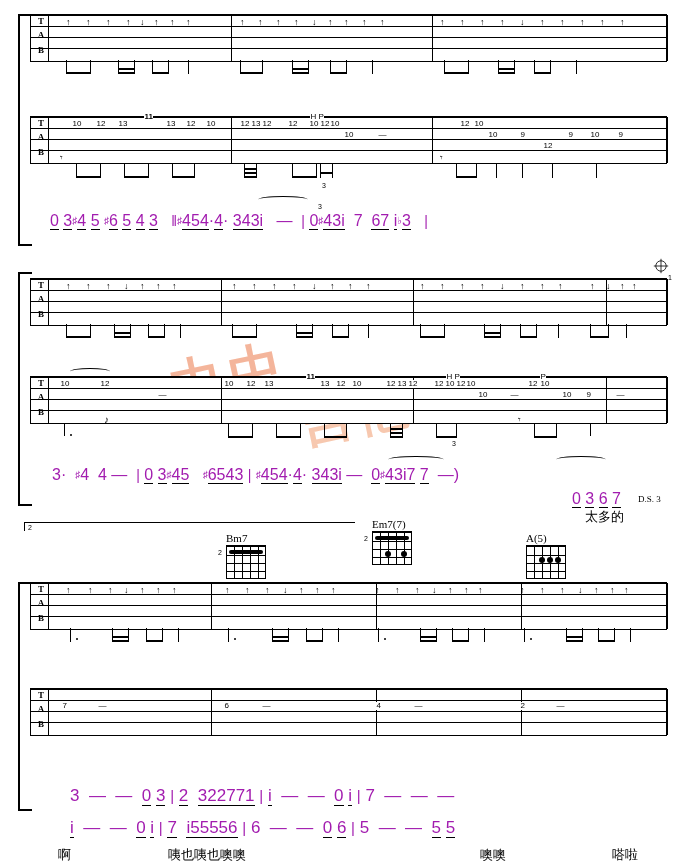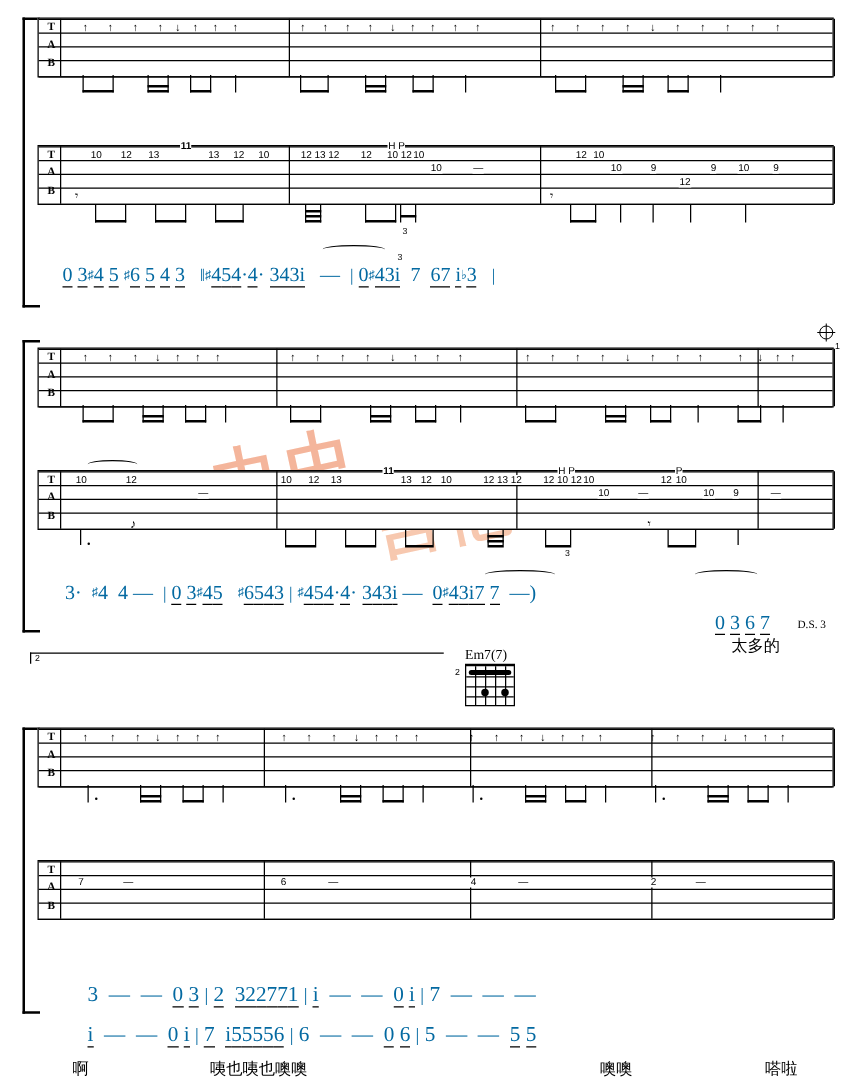--- a/index.html
+++ b/index.html
@@ -22,21 +22,21 @@
   }
   .tabletterbox{position:absolute;left:1px;width:13px;border-right:1px solid #000;top:0;bottom:0;}
 
   .num{position:absolute;font-family:"Liberation Sans",sans-serif;font-size:8px;line-height:8px;color:#000;background:#fff;padding:0 0.5px;}
   .strum{position:absolute;font-family:"Liberation Sans",sans-serif;font-size:9px;line-height:9px;color:#000;}
   .beam{position:absolute;background:#000;height:2px;}
   .stem{position:absolute;background:#000;width:1px;}
   .dot{position:absolute;width:2px;height:2px;border-radius:50%;background:#000;}
 
   
-  .jp{position:absolute;white-space:nowrap;font-family:Liberation Serif, serif;font-size:15px;color:#0369a1;letter-spacing:0px;}
+  .jp{position:absolute;white-space:nowrap;font-family:Liberation Sans, sans-serif;font-size:15px;color:#a21caf;letter-spacing:0px;}
   .jp .acc{font-size:10px;vertical-align:2px;}
   .jp .u{border-bottom:1px solid #000;}
   .lyric{position:absolute;white-space:nowrap;font-family:"Liberation Sans",sans-serif;font-size:13px;color:#000;}
 
   
   .chordwrap{position:absolute;width:56px;}
   .chordname{font-family:"Liberation Serif",serif;font-size:11px;color:#000;margin-left:4px;}
   .grid{position:relative;width:40px;height:34px;margin-left:4px;margin-top:1px;border:1px solid #000;border-top:2px solid #000;box-sizing:border-box;}
   .grid .v{position:absolute;top:0;bottom:0;width:1px;background:#000;}
   .grid .h{position:absolute;left:0;right:0;height:1px;background:#000;}
@@ -432,38 +432,67 @@
     <div class="mark" style="left:638px;top:236px;font-size:9px;">D.S. 3</div>
     <div class="lyric" style="left:585px;top:250px;">太多的</div>
   </div>
 
   <div class="system" style="left:0;top:510px;width:677px;height:358px;">
 
     <div class="repeatbracket" style="left:24px;top:12px;width:330px;"></div>
     <div class="smallmark" style="left:28px;top:14px;">2</div>
 
 
+    <div class="chordwrap" style="left:222px;top:22px;">
+      <div class="chordname">Bm7</div>
+      <div class="grid">
+        <div class="v" style="left:7px;"></div>
+          <div class="v" style="left:15px;"></div>
+        <div class="v" style="left:23px;"></div>
+          <div class="v" style="left:31px;"></div>
+        <div class="h" style="top:8px;"></div>
+          <div class="h" style="top:16px;"></div>
+        <div class="h" style="top:24px;"></div>
+        <div class="bar" style="left:2px;top:3px;width:34px;"></div>
+        <div class="fretnum" style="top:2px;">2</div>
+      </div>
+    </div>
 
     <div class="chordwrap" style="left:368px;top:8px;">
       <div class="chordname">Em7(7)</div>
       <div class="grid">
         <div class="v" style="left:7px;"></div>
           <div class="v" style="left:15px;"></div>
         <div class="v" style="left:23px;"></div>
           <div class="v" style="left:31px;"></div>
         <div class="h" style="top:8px;"></div>
           <div class="h" style="top:16px;"></div>
         <div class="h" style="top:24px;"></div>
         <div class="bar" style="left:2px;top:3px;width:34px;"></div>
         <div class="fing" style="left:12px;top:18px;"></div>
         <div class="fing" style="left:28px;top:18px;"></div>
         <div class="fretnum" style="top:2px;">2</div>
       </div>
     </div>
 
+    <div class="chordwrap" style="left:522px;top:22px;">
+      <div class="chordname">A(5)</div>
+      <div class="grid">
+        <div class="v" style="left:7px;"></div>
+          <div class="v" style="left:15px;"></div>
+        <div class="v" style="left:23px;"></div>
+          <div class="v" style="left:31px;"></div>
+        <div class="h" style="top:8px;"></div>
+          <div class="h" style="top:16px;"></div>
+        <div class="h" style="top:24px;"></div>
+        <div class="fing" style="left:12px;top:10px;"></div>
+        <div class="fing" style="left:20px;top:10px;"></div>
+        <div class="fing" style="left:28px;top:10px;"></div>
+      </div>
+    </div>
 
     <div class="bracketL" style="left:18px;top:72px;width:12px;height:225px;"></div>
 
     <div class="tabbox" style="left:30px;top:72px;width:637px;height:48px;">
       <div class="tabline" style="top:0px;"></div>
       <div class="tabline" style="top:11px;"></div>
       <div class="tabline" style="top:22px;"></div>
       <div class="tabline" style="top:33px;"></div>
       <div class="tabline" style="top:46px;"></div>
       <div class="tabletterbox" style="left:4px;"></div>

